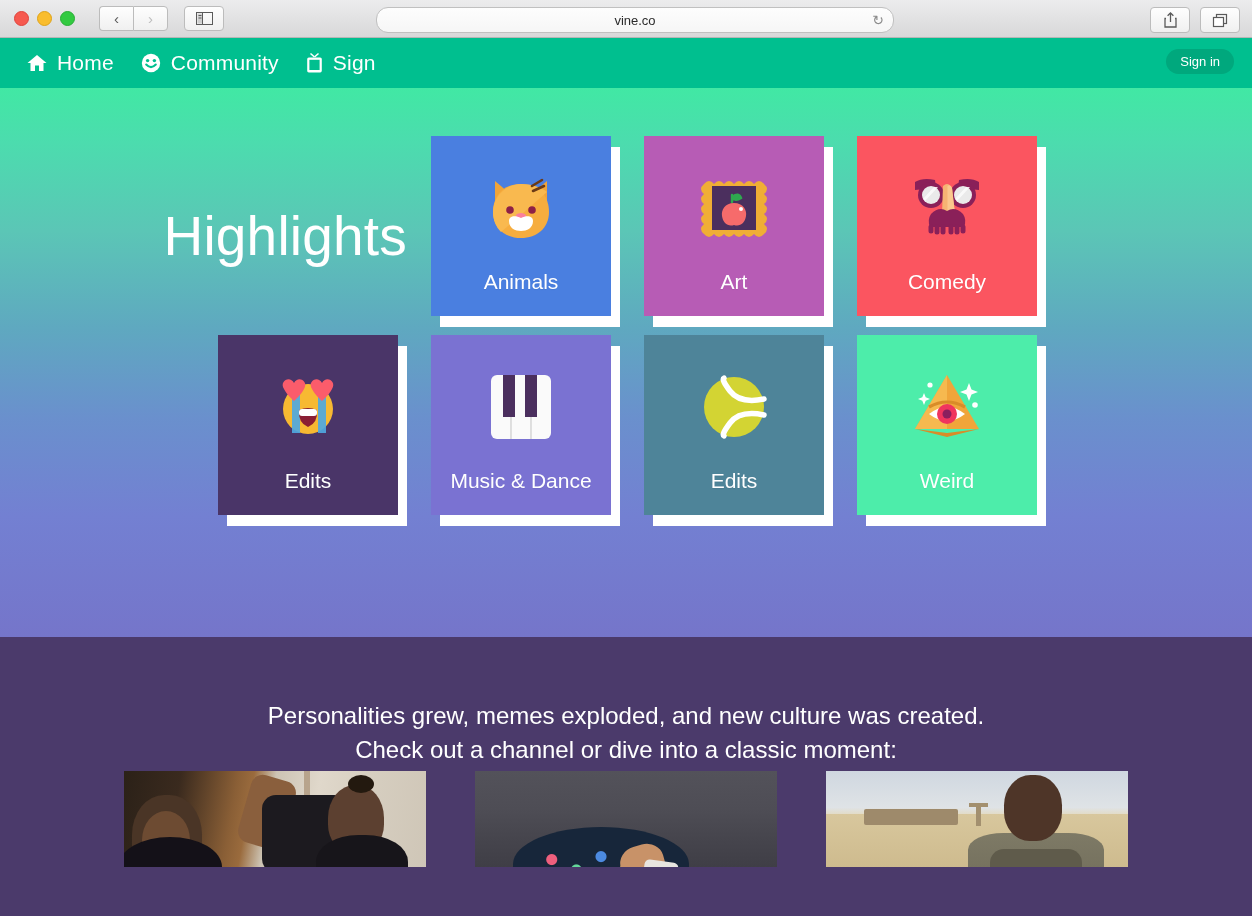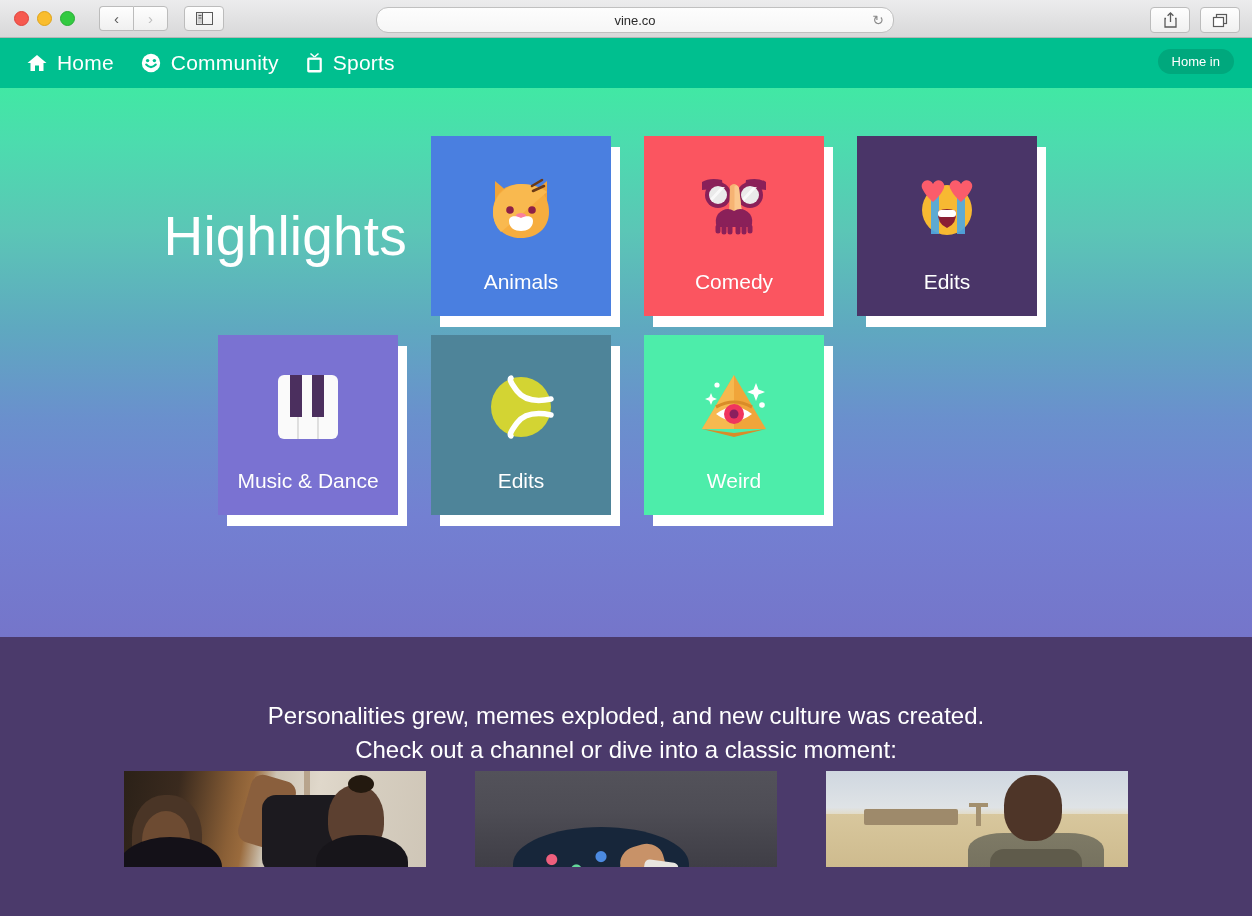--- a/index.html
+++ b/index.html
@@ -243,24 +243,24 @@
     <span class="navlabel">Community</span>
   </div>
 
   <div class="navitem">
     <svg width="19" height="22" viewBox="0 0 19 22">
       <path d="M5.5 1.5 L9.5 5" stroke="#fff" stroke-width="1.6" fill="none"></path>
       <path d="M13.5 1.5 L9.5 5" stroke="#fff" stroke-width="1.6" fill="none"></path>
       <rect x="2.2" y="5.4" width="14.6" height="15" rx="1.6" fill="#fff"></rect>
       <rect x="4.4" y="7.8" width="10.2" height="10.2" fill="#00bf8f"></rect>
     </svg>
-    <span class="navlabel">Sports</span>
-  </div>
-
-  <div class="signin">Home in</div>
+    <span class="navlabel">Sign</span>
+  </div>
+
+  <div class="signin">Sign in</div>
 </div>
 
 <div class="hero">
   <div class="grid">
 
     <div class="cell title-cell">
       <div class="hero-title">Highlights</div>
     </div>
 
     <div class="cell">
@@ -276,20 +276,38 @@
             <circle cx="29" cy="42" r="3.8" fill="#8e2046"></circle>
             <circle cx="51" cy="42" r="3.8" fill="#8e2046"></circle>
             <path d="M40 45 C45 45 47 49 44 51 L36 51 C33 49 35 45 40 45 Z" fill="#fb7f9c"></path>
             <path d="M28 53 C28 48 34 47 40 50 C46 47 52 48 52 53 C52 60 46 63 40 63 C34 63 28 60 28 53 Z" fill="#fff"></path>
           </svg>
         </div>
         <div class="tile-label">Animals</div>
       </div>
     </div>
 
+    <div class="cell">
+      <div class="shadowcard"></div>
+      <div class="tile" style="background:#b75cb5">
+        <div class="tile-icon">
+          <svg width="76" height="76" viewBox="0 0 76 76">
+            <path d="M8 14 q5 -6 10 0 q5 -6 10 0 q5 -6 10 0 q5 -6 10 0 q5 -6 10 0 q5 -6 10 0
+                     q6 5 0 10 q6 5 0 10 q6 5 0 10 q6 5 0 10 q6 5 0 10 q-5 6 -10 0 q-5 6 -10 0
+                     q-5 6 -10 0 q-5 6 -10 0 q-5 6 -10 0 q-5 6 -10 0 q-6 -5 0 -10 q-6 -5 0 -10
+                     q-6 -5 0 -10 q-6 -5 0 -10 q-6 -5 0 -10 Z" fill="#f0ae35"></path>
+            <rect x="16" y="16" width="44" height="44" fill="#4b2f5e"></rect>
+            <path d="M36 25 L36 32 M36 27 q7 -5 9 1 q-6 4 -9 -1" fill="#2fa84f" stroke="#2fa84f" stroke-width="2.4" stroke-linecap="round"></path>
+            <path d="M38 33 c9 0 13 7 12 13 c-1 7 -6 11 -12 9 c-6 2 -11 -2 -12 -9 c-1 -6 3 -13 12 -13 Z" fill="#f66b6b"></path>
+            <circle cx="45" cy="39" r="2" fill="#fff"></circle>
+          </svg>
+        </div>
+        <div class="tile-label">Art</div>
+      </div>
+    </div>
 
     <div class="cell">
       <div class="shadowcard"></div>
       <div class="tile" style="background:#fb5560">
         <div class="tile-icon">
           <svg width="80" height="80" viewBox="0 0 80 80">
             <path d="M8 14 q8 -5 20 -2 l1 8 l-21 2 Z" fill="#8a2059"></path>
             <path d="M72 14 q-8 -5 -20 -2 l-1 8 l21 2 Z" fill="#8a2059"></path>
             <circle cx="24" cy="27" r="13" fill="#8a2059"></circle>
             <circle cx="56" cy="27" r="13" fill="#8a2059"></circle>

